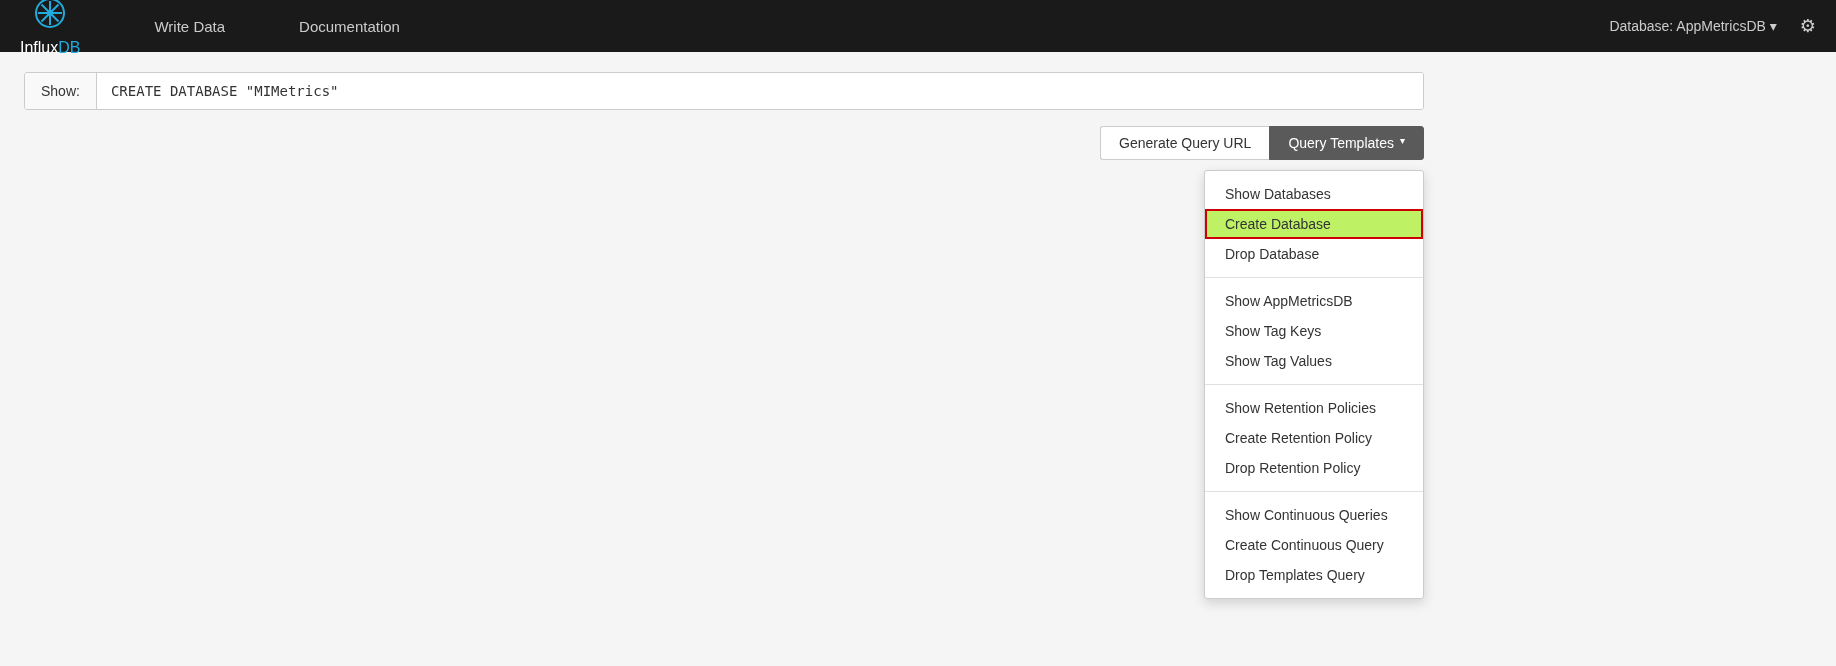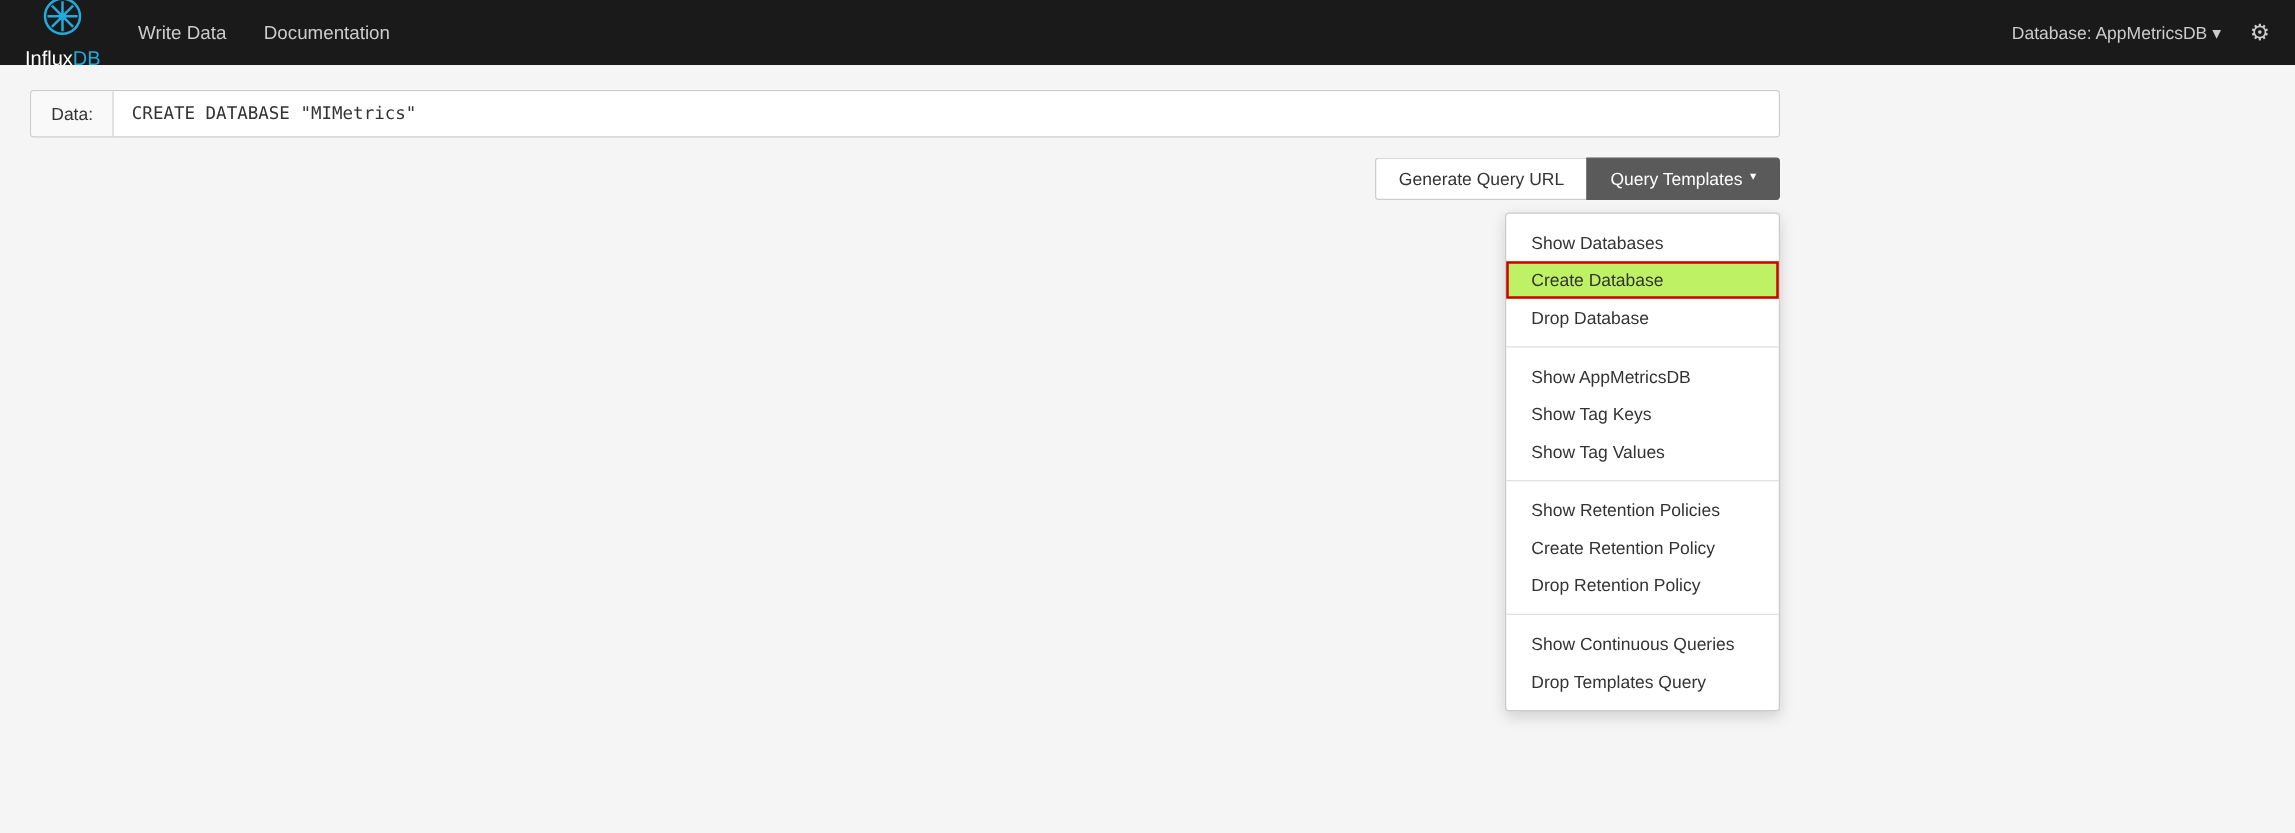--- a/index.html
+++ b/index.html
@@ -29,20 +29,21 @@
       width: 36px;
       height: 36px;
     }
     .logo-influx { color: #fff; }
     .logo-db { color: #22aadd; }
     .nav-link {
       color: #ccc;
       text-decoration: none;
       font-size: 15px;
       cursor: pointer;
+      margin-left: 44px;
     }
     .navbar-right {
       display: flex;
       align-items: center;
       gap: 23px;
     }
     .db-selector {
       color: #ccc;
       font-size: 14px;
       display: flex;
@@ -187,21 +188,21 @@
       <span>Database: AppMetricsDB</span>
       <span>▾</span>
     </span>
     <span class="gear-icon">⚙</span>
   </div>
 </nav>
 
 <div class="main-content">
 
   <div class="query-bar">
-    <span class="query-label">Data:</span>
+    <span class="query-label">Show:</span>
     <input class="query-input" type="text" value="CREATE DATABASE &quot;MIMetrics&quot;" style="">
   </div>
 
   <div class="toolbar">
     <button class="btn btn-generate">Generate Query URL</button>
     <button class="btn btn-templates">
       <span>Query Templates</span>
       <span class="caret">▾</span>
     </button>
 
@@ -216,18 +217,19 @@
           <a class="dropdown-item">Show Tag Keys</a>
           <a class="dropdown-item">Show Tag Values</a>
         </div>
         <div class="dropdown-section">
           <a class="dropdown-item">Show Retention Policies</a>
           <a class="dropdown-item">Create Retention Policy</a>
           <a class="dropdown-item">Drop Retention Policy</a>
         </div>
         <div class="dropdown-section">
           <a class="dropdown-item">Show Continuous Queries</a>
+          <a class="dropdown-item">Create Continuous Query</a>
           <a class="dropdown-item">Drop Templates Query</a>
         </div>
       </div>
   </div>
 
 </div>
 
 </body></html>

